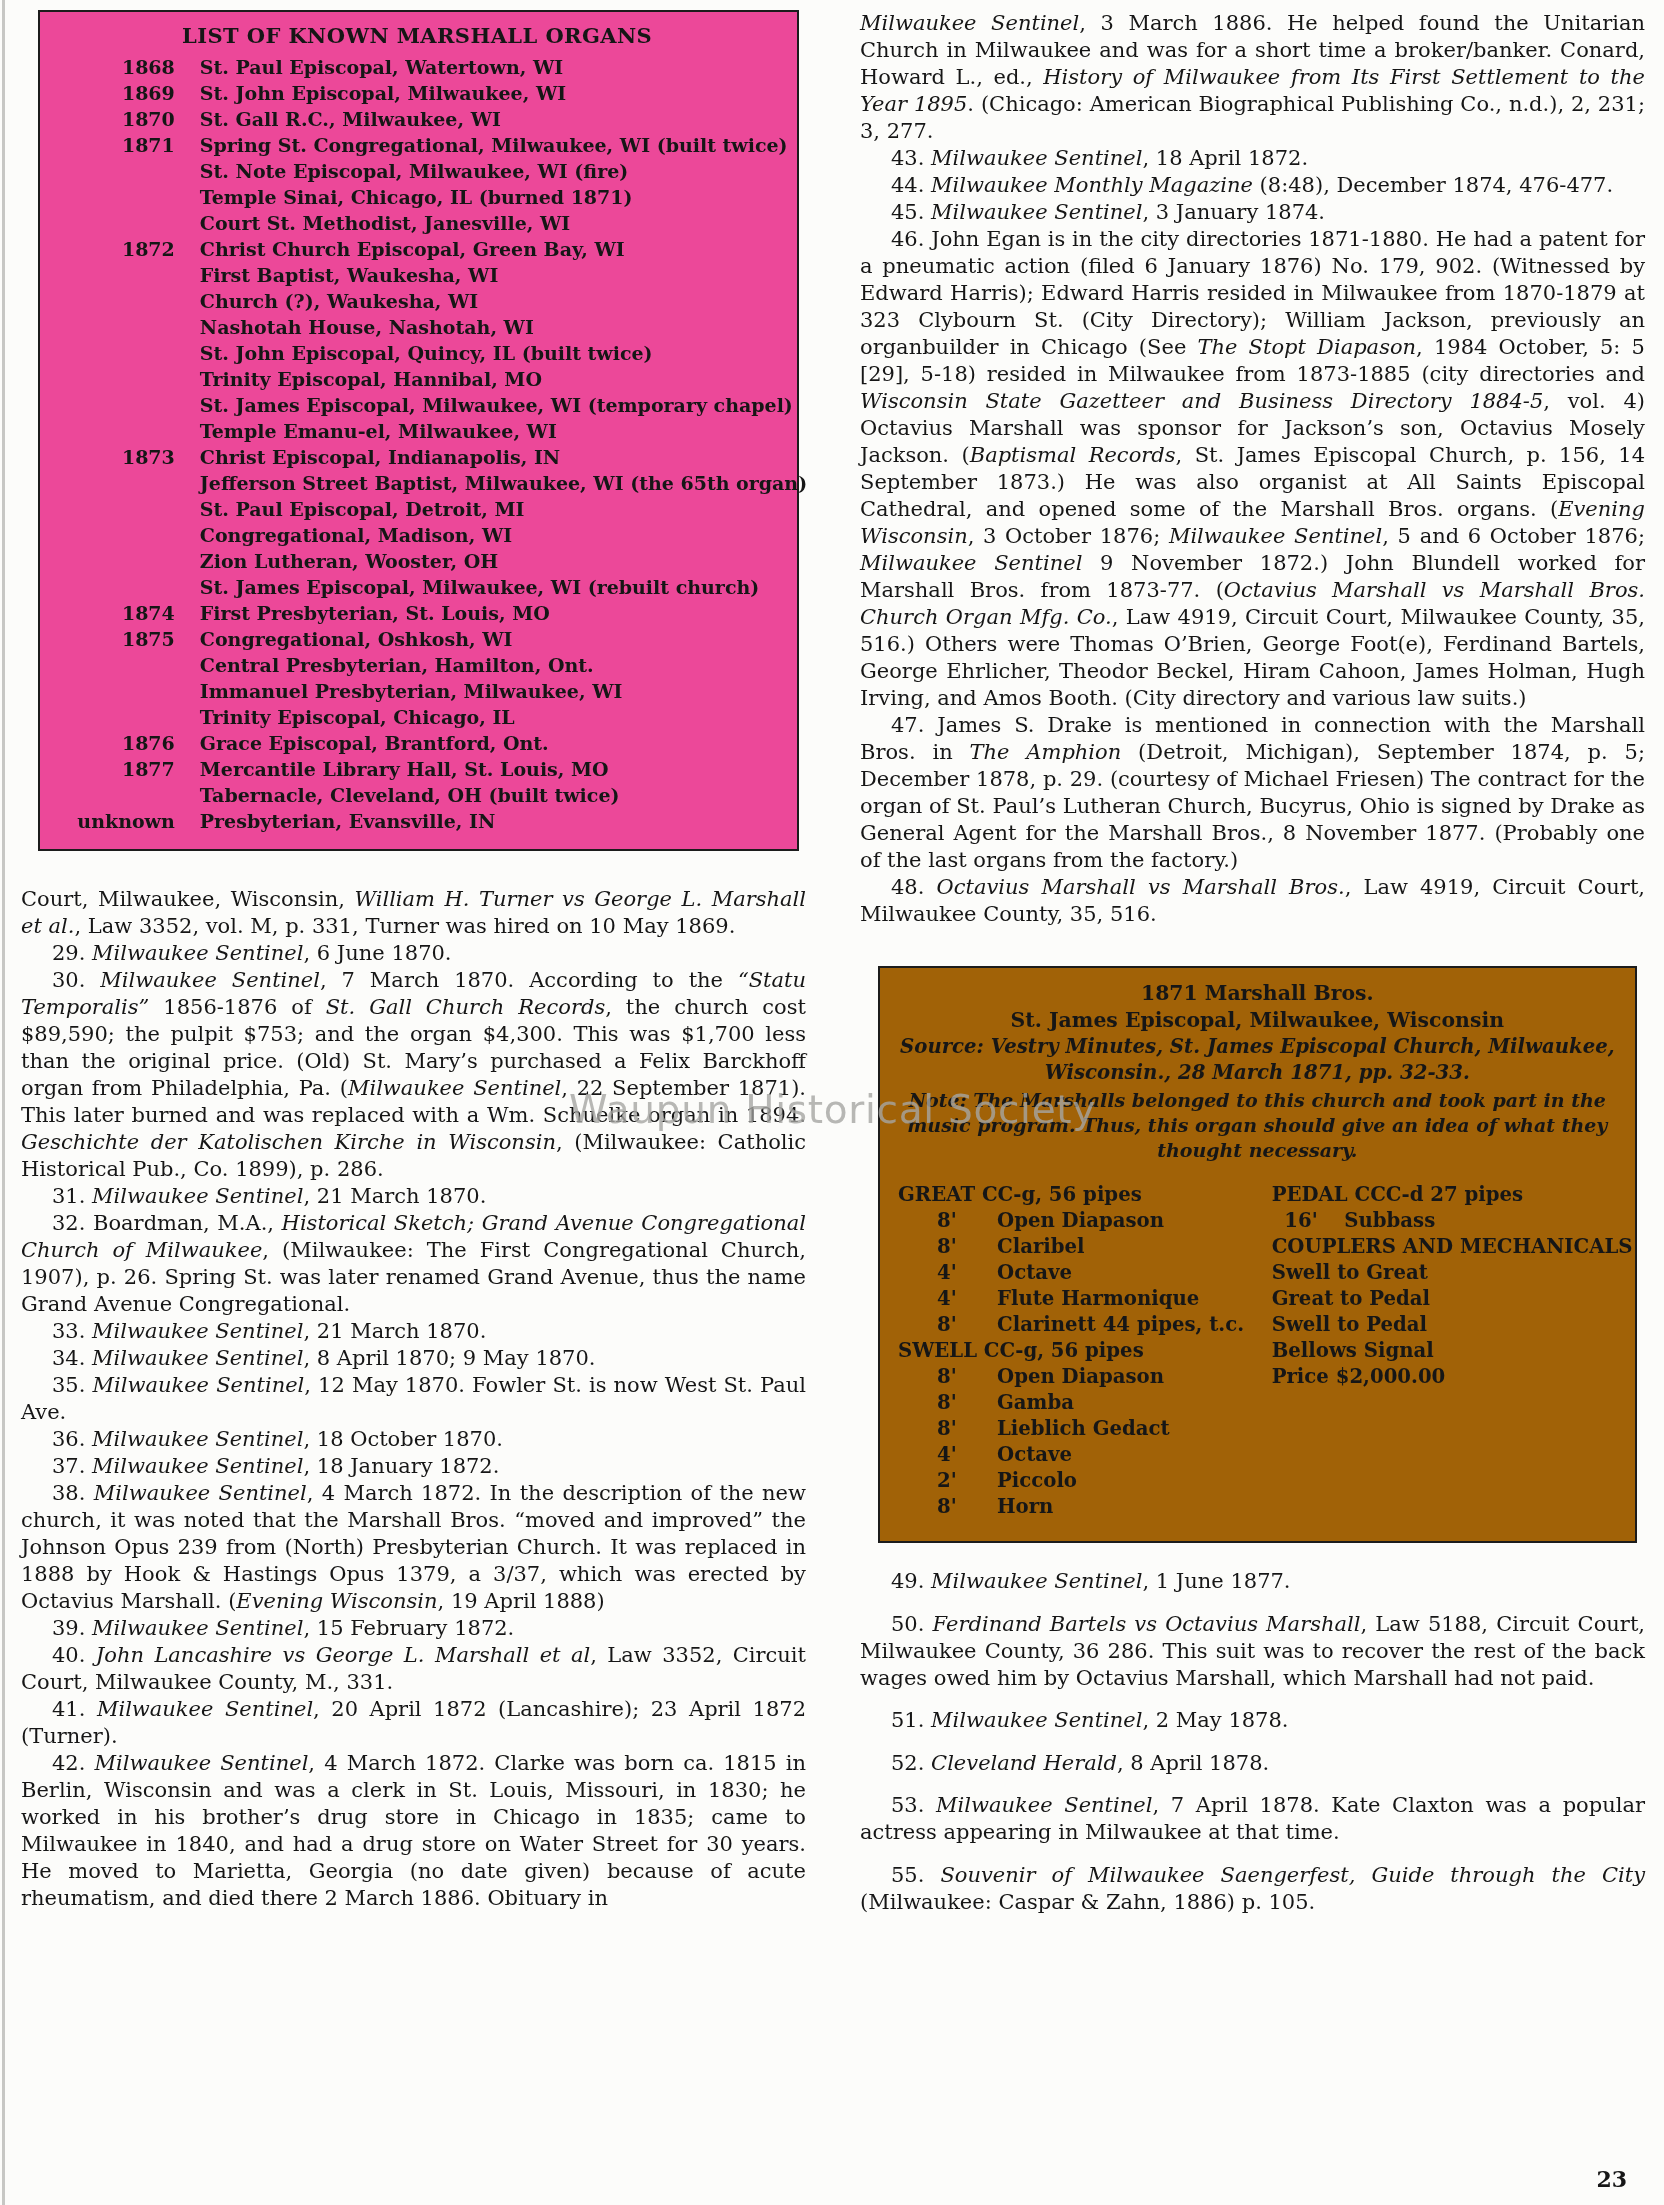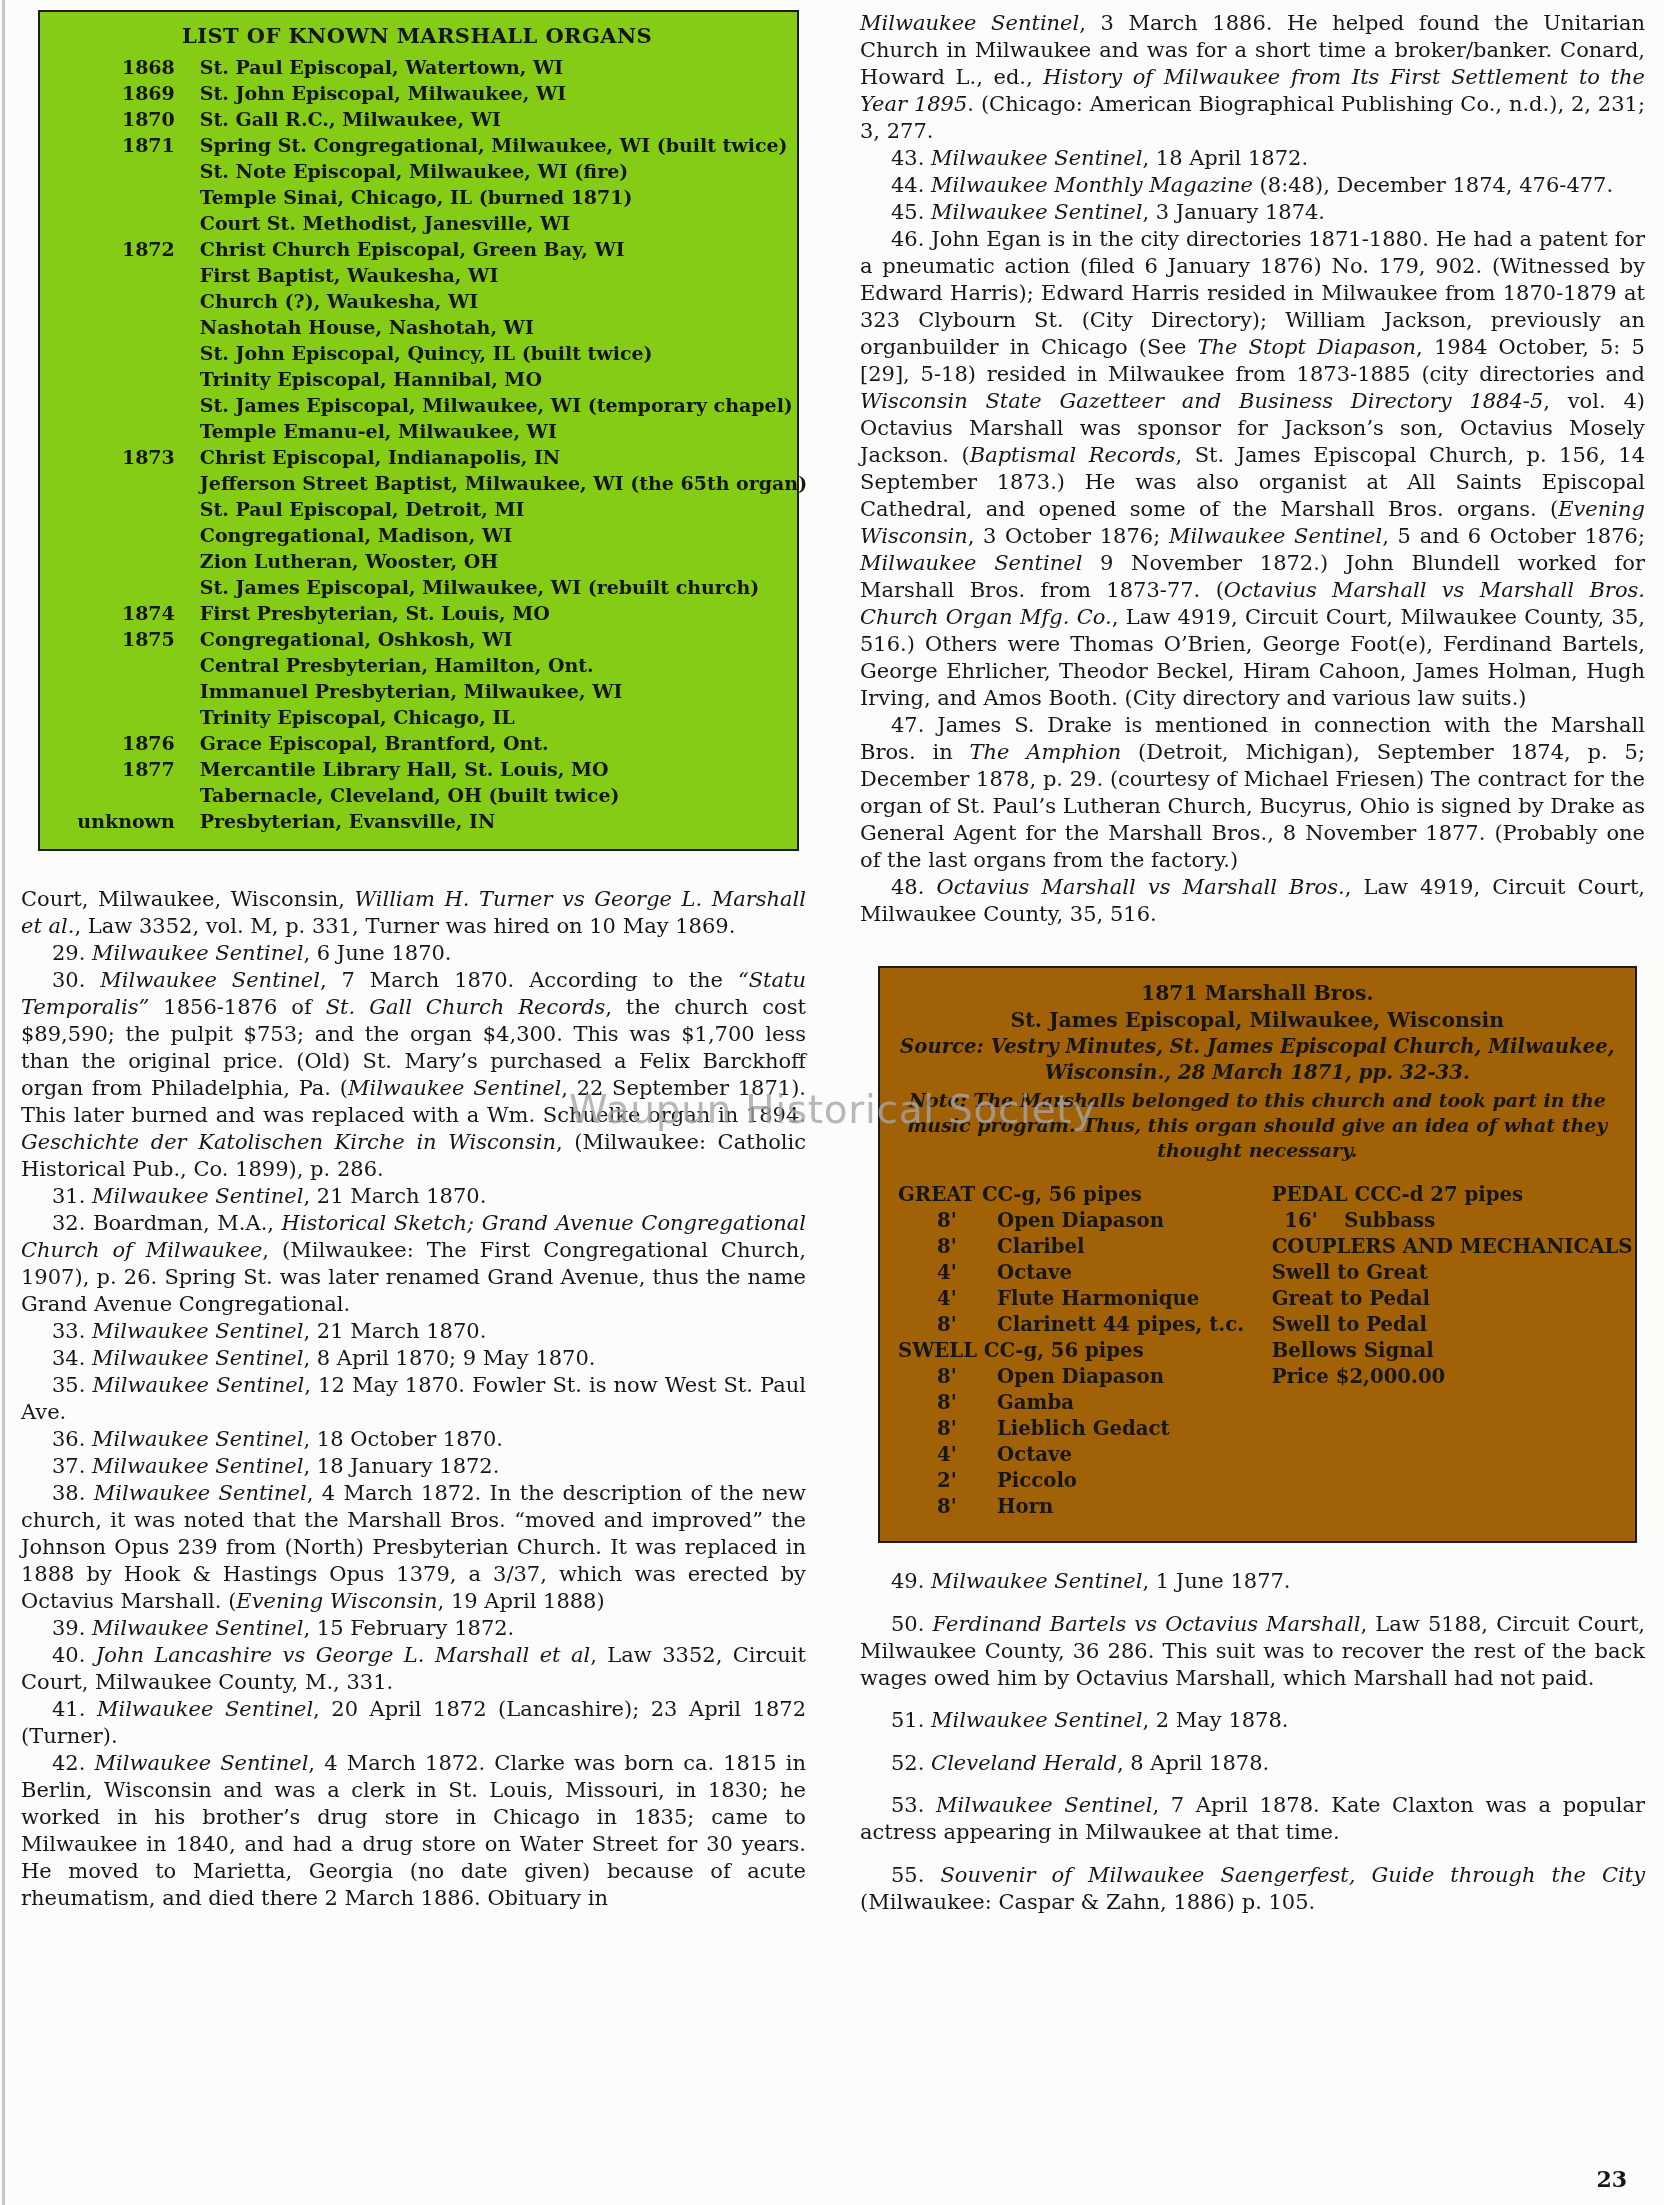--- a/index.html
+++ b/index.html
@@ -20,21 +20,21 @@
   }
   .col { position:absolute; top:0; }
   .col-left  { left:21px;  width:785px; }
   .col-right { left:860px; width:785px; padding-top:9.8px; }
 
   
   .organ-box {
     border:2.8px solid #1c1c1c;
     margin:9.8px 7px 35px 17px;
     padding:11.2px 12.6px 15.5px 9.8px;
-    background:#84cc16;
+    background:#ec4899;
   }
   .organ-title {
     text-align:center; font-weight:bold; font-size:21px;
     letter-spacing:0.4px; margin-bottom:5.6px;
   }
   .organ-row { display:flex; font-weight:bold; font-size:19px; line-height:26px; }
   .organ-year { flex:none; width:125px; text-align:right; white-space:nowrap; }
   .organ-name { padding-left:25px; white-space:nowrap; }
 
   

